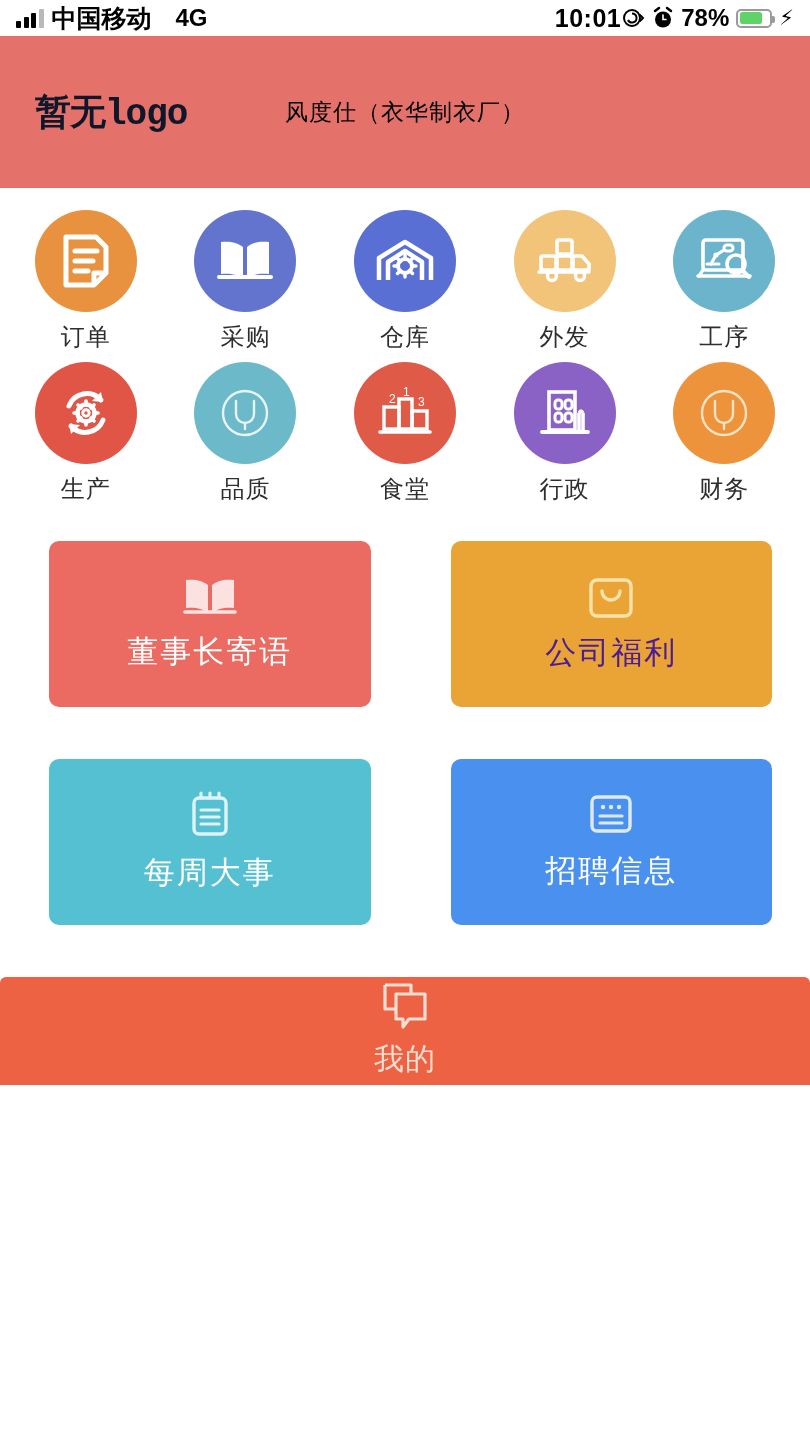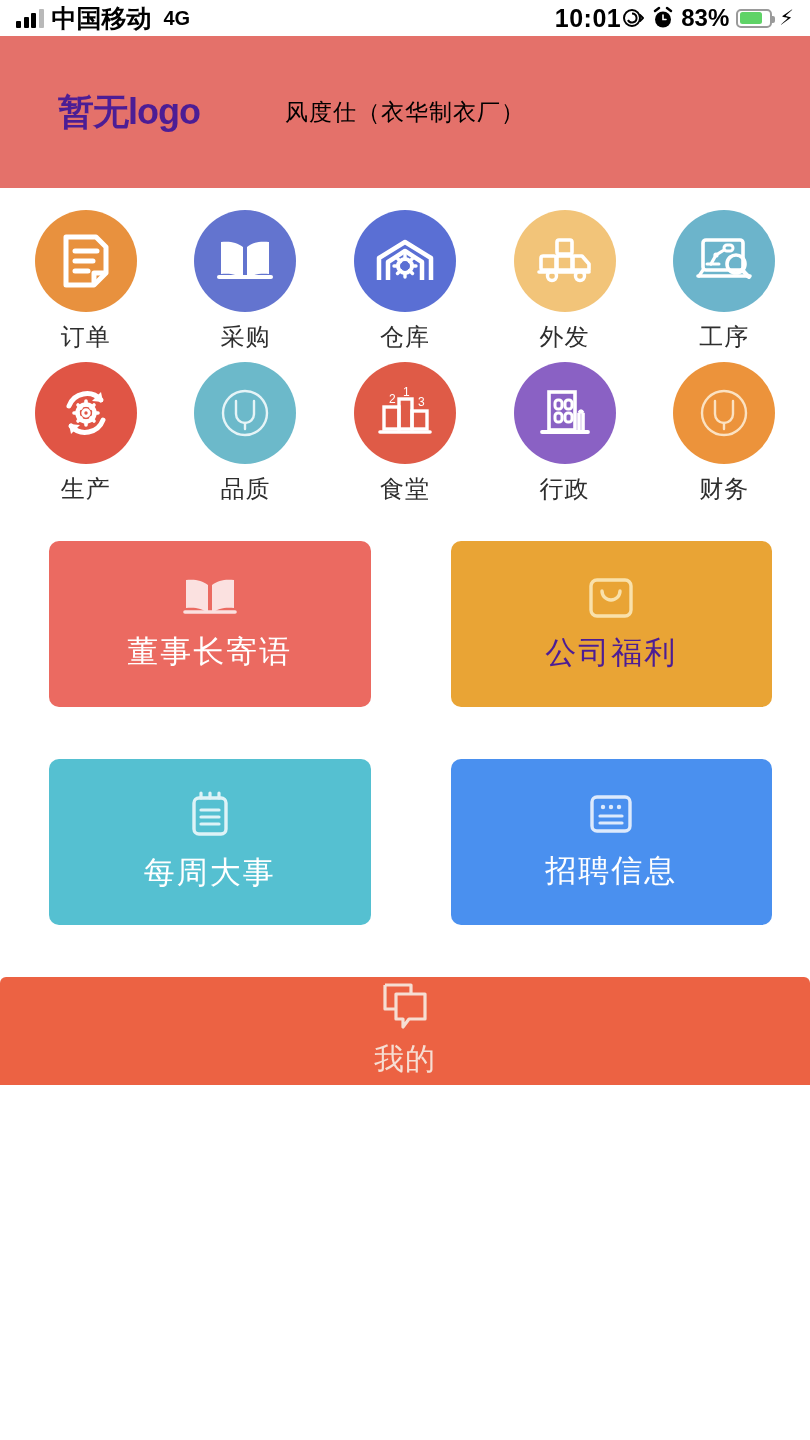--- a/index.html
+++ b/index.html
@@ -22,45 +22,45 @@
   .sb-left { display:flex; align-items:center; gap:8px; }
   .sb-center { flex:1; text-align:right; font-size:25px; font-weight:700; letter-spacing:0.5px; }
   .sb-right { display:flex; align-items:center; gap:7px; }
   .signal { display:flex; align-items:flex-end; gap:2.5px; height:20px; }
   .signal i { display:block; width:5px; background:#000; border-radius:1px; }
   .signal i:nth-child(1){ height:7px; }
   .signal i:nth-child(2){ height:11px; }
   .signal i:nth-child(3){ height:15px; }
   .signal i:nth-child(4){ height:19px; background:#b9b9b9; }
   .carrier { font-size:25px; font-weight:700; }
-  .nettype { font-size:20px; font-weight:700; margin-left:4px; }
+  .nettype { font-size:24px; font-weight:700; margin-left:16px; }
   .batt-pct { font-size:24px; font-weight:700; }
   .batt {
     position:relative; width:36px; height:19px;
     border:2px solid #9a9a9a; border-radius:5px; padding:1.5px;
   }
   .batt::after {
     content:""; position:absolute; right:-5px; top:5px;
     width:3px; height:7px; background:#9a9a9a; border-radius:0 2px 2px 0;
   }
   .batt span { display:block; height:100%; width:78%; background:#5fd367; border-radius:2.5px; }
   .bolt { font-size:21px; font-weight:700; }
 
   
   .header {
     flex: 0 0 152px; height:152px;
     background: #e4716a;
     display:flex; align-items:center;
     position:relative;
   }
   .logo {
-    position:absolute; left:58px;
-    color:#4c1d95; font-size:36px; font-weight:900;
+    position:absolute; left:35px;
+    color:#0f172a; font-size:36px; font-weight:900;
     letter-spacing:-1px;
-    font-family:Liberation Sans, sans-serif;
+    font-family:Liberation Mono, monospace;
   }
   .header-title {
     width:100%; text-align:center;
     color:#000000; font-size:23px; font-weight:400;
     letter-spacing:1px;
   }
 
   
   .apps { padding: 22px 6px 0 6px; }
   .app-row { display:flex; }
@@ -133,21 +133,21 @@
       <svg width="24" height="24" viewBox="0 0 24 24">
         <circle cx="11" cy="12" r="8" fill="none" stroke="#000" stroke-width="2"></circle>
         <path d="M11 7.5 A4.5 4.5 0 1 1 7 14" fill="none" stroke="#000" stroke-width="2"></path>
         <path d="M19 9 l3 3 -3 3" fill="none" stroke="#000" stroke-width="2" stroke-linecap="round" stroke-linejoin="round"></path>
       </svg>
       <svg width="22" height="24" viewBox="0 0 22 24">
         <circle cx="11" cy="13.5" r="8" fill="#000"></circle>
         <path d="M3 5 L7 2 M19 5 L15 2" stroke="#000" stroke-width="2.5" stroke-linecap="round"></path>
         <path d="M11 9 v4.5 h3" stroke="#fff" stroke-width="1.6" fill="none" stroke-linecap="round"></path>
       </svg>
-      <span class="batt-pct">83%</span>
+      <span class="batt-pct">78%</span>
       <span class="batt">
           <span></span>
         </span>
       <span class="bolt">⚡</span>
     </div>
   </div>
 
   <div class="header">
     <div class="logo">暂无logo</div>
     <div class="header-title">风度仕（衣华制衣厂）</div>

